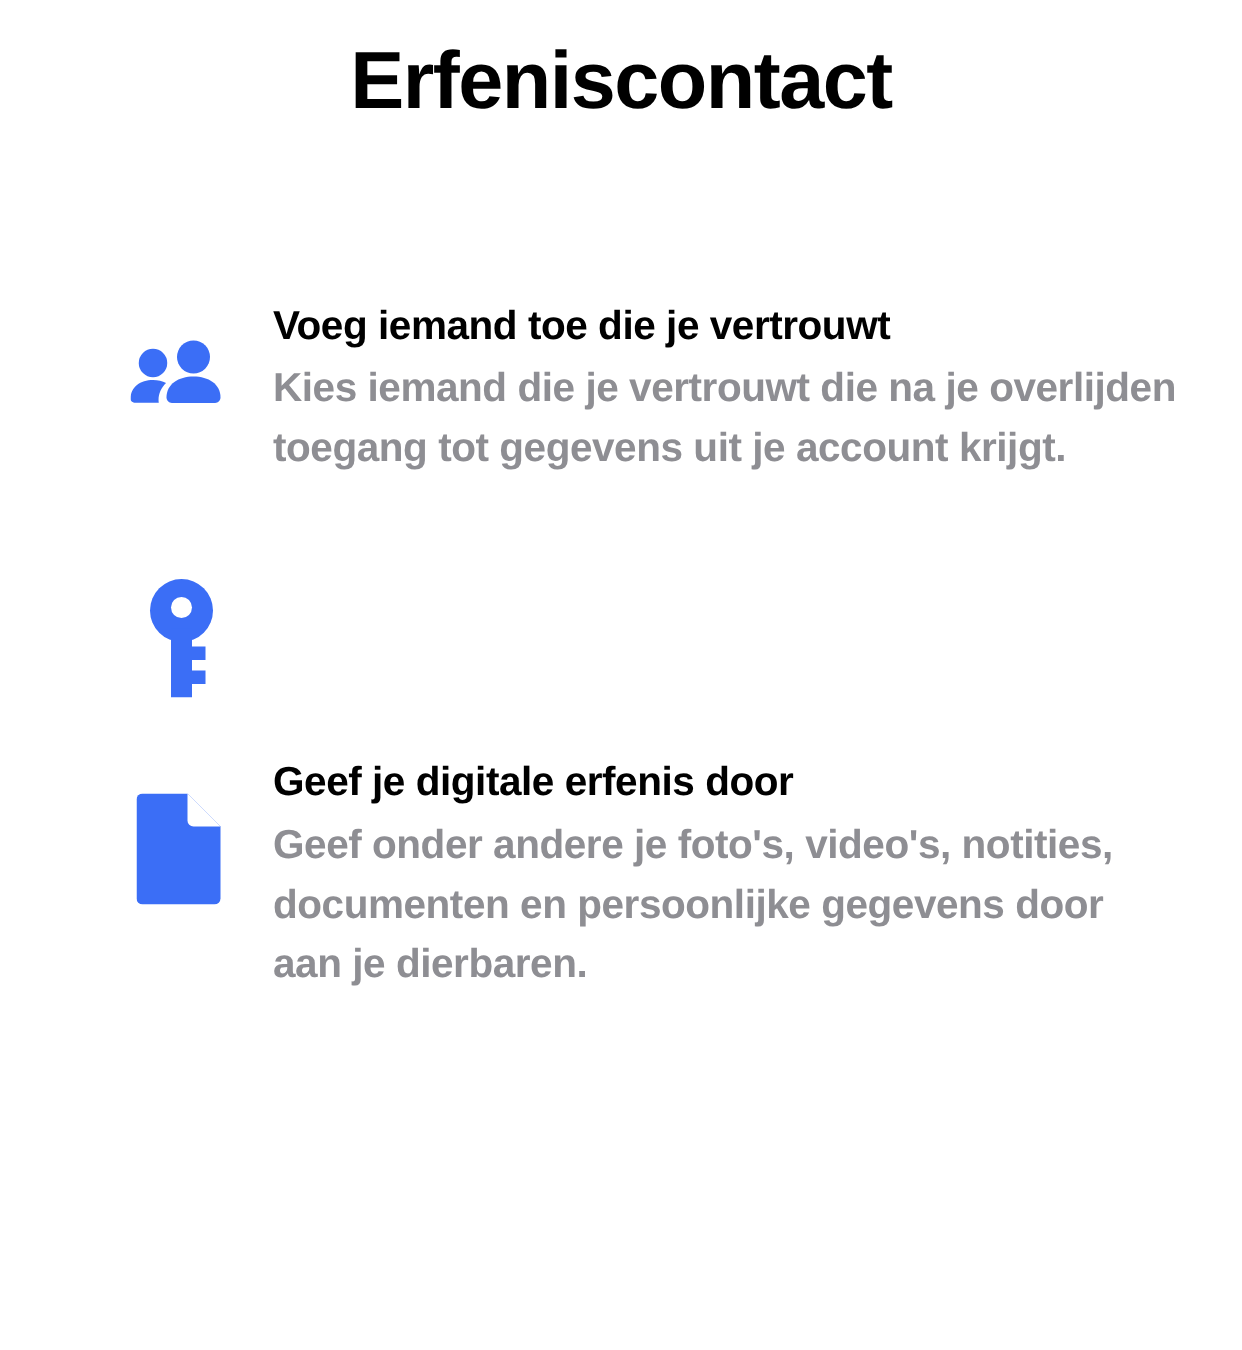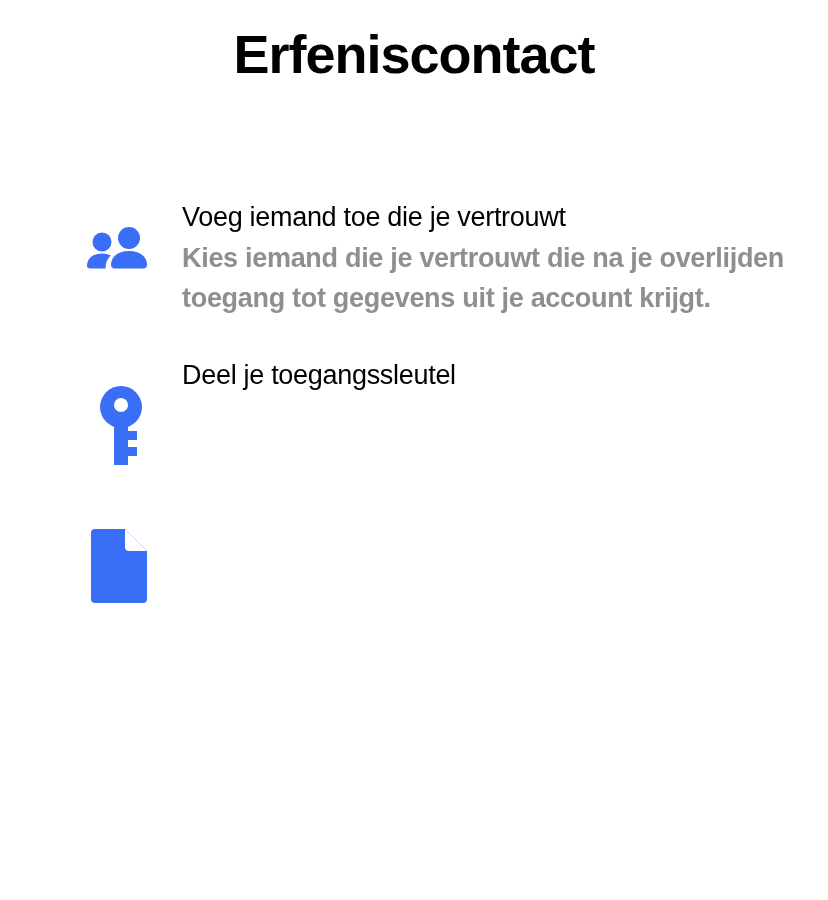--- a/index.html
+++ b/index.html
@@ -49,21 +49,21 @@
   }
   .feature-icon svg {
     display: block;
   }
   .feature-text {
     flex: 1 1 auto;
     padding-right: 16px;
   }
   .feature-title {
     font-size: 27px;
-    font-weight: normal;
+    font-weight: bold;
     color: #000000;
     margin: 0 0 4px 0;
     line-height: 1.35;
     letter-spacing: -0.3px;
   }
   .feature-desc {
     font-size: 27px;
     font-weight: bold;
     color: #8e8e93;
     margin: 0;
@@ -103,27 +103,30 @@
       <div class="feature-icon">
         <svg width="44" height="80" viewBox="0 0 44 80" aria-hidden="true">
           <circle cx="22" cy="22" r="21" fill="#3b6ef6"></circle>
           <circle cx="22" cy="20" r="7" fill="#ffffff"></circle>
           <rect x="15" y="34" width="14" height="46" fill="#3b6ef6"></rect>
           <rect x="29" y="46" width="9" height="9" fill="#3b6ef6"></rect>
           <rect x="29" y="62" width="9" height="9" fill="#3b6ef6"></rect>
         </svg>
       </div>
       <div class="feature-text">
-        <p class="feature-title">Deel je toegangssleutel</p>
       </div>
     </div>
 
     <div class="feature-row row-doc">
       <div class="feature-icon">
         <svg width="60" height="74" viewBox="0 0 60 74" aria-hidden="true">
           <path d="M4 0h30l22 22v48a4 4 0 0 1-4 4H4a4 4 0 0 1-4-4V4a4 4 0 0 1 4-4z" fill="#3b6ef6"></path>
           <path d="M34 0l22 22H38a4 4 0 0 1-4-4V0z" fill="#ffffff"></path>
         </svg>
       </div>
+      <div class="feature-text">
+        <p class="feature-title">Geef je digitale erfenis door</p>
+        <p class="feature-desc">Geef onder andere je foto's, video's, notities, documenten en persoonlijke gegevens door aan je dierbaren.</p>
+      </div>
     </div>
 
   </div>
 </div>
 
 </body></html>

